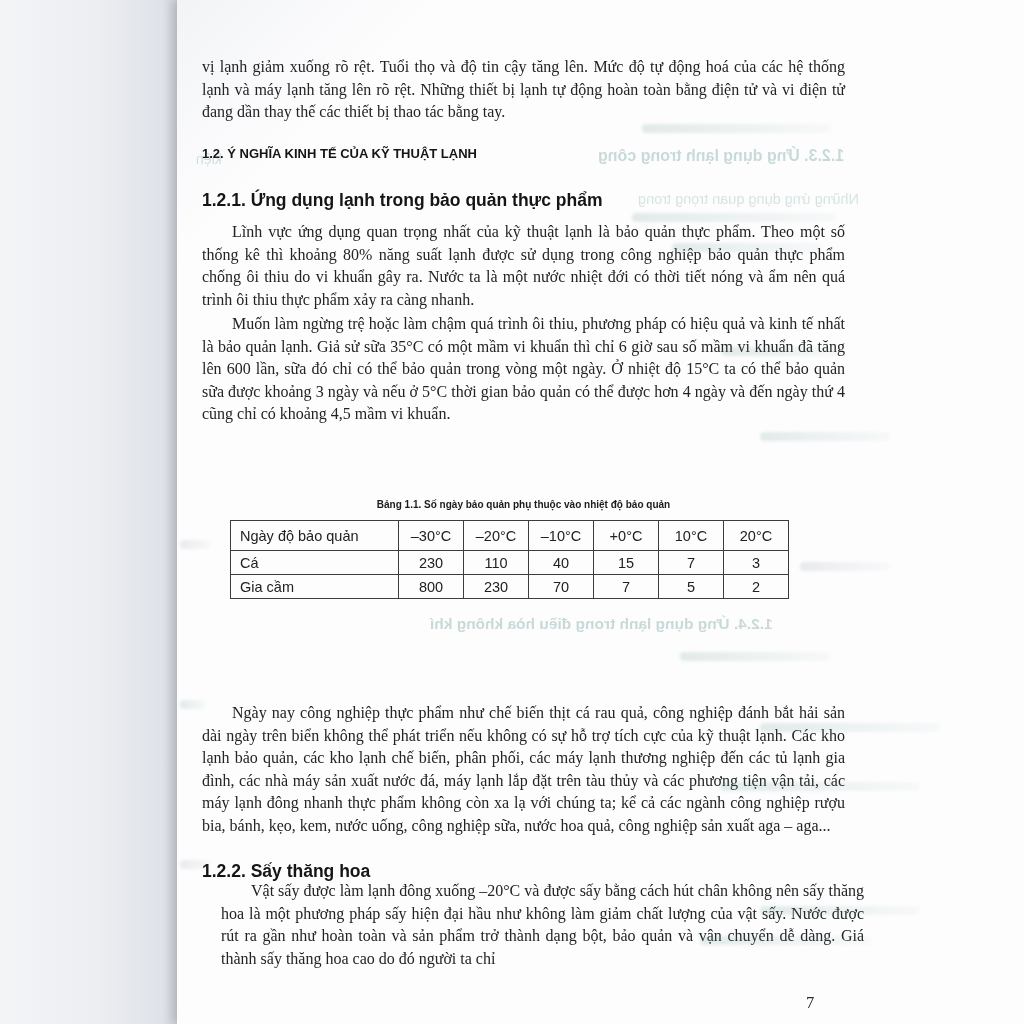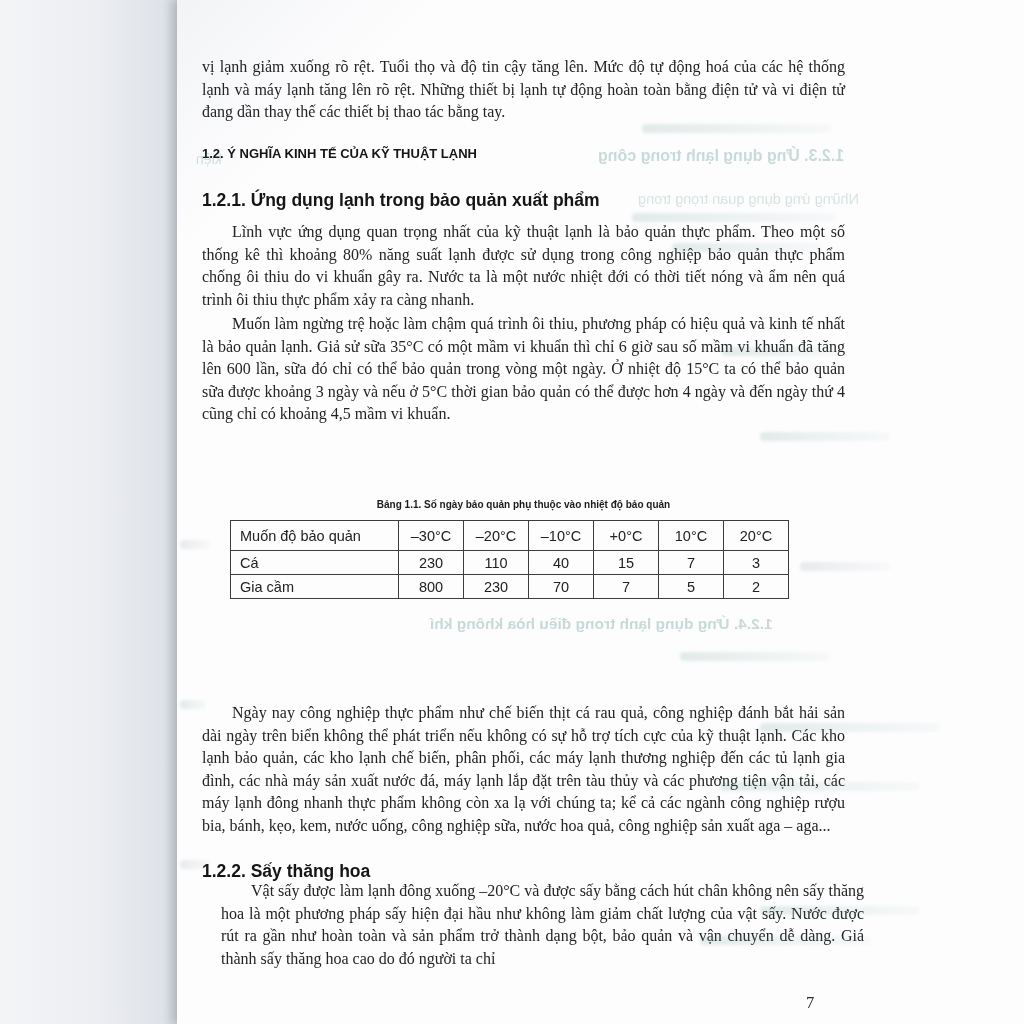--- a/index.html
+++ b/index.html
@@ -76,42 +76,42 @@
 <div class="scan">
   <div class="margin-strip"></div>
 
   <div class="page">
     <div class="content">
 
       <p class="body-par no-indent" style="top:56px;">vị lạnh giảm xuống rõ rệt. Tuổi thọ và độ tin cậy tăng lên. Mức độ tự động hoá của các hệ thống lạnh và máy lạnh tăng lên rõ rệt. Những thiết bị lạnh tự động hoàn toàn bằng điện tử và vi điện tử đang dần thay thế các thiết bị thao tác bằng tay.</p>
 
       <h2 class="hd hd-section" style="top:146px;">1.2. Ý NGHĨA KINH TẾ CỦA KỸ THUẬT LẠNH</h2>
 
-      <h3 class="hd hd-sub" style="top:190px;">1.2.1. Ứng dụng lạnh trong bảo quản xuất phẩm</h3>
+      <h3 class="hd hd-sub" style="top:190px;">1.2.1. Ứng dụng lạnh trong bảo quản thực phẩm</h3>
 
       <p class="body-par" style="top:221px;">Lĩnh vực ứng dụng quan trọng nhất của kỹ thuật lạnh là bảo quản thực phẩm. Theo một số thống kê thì khoảng 80% năng suất lạnh được sử dụng trong công nghiệp bảo quản thực phẩm chống ôi thiu do vi khuẩn gây ra. Nước ta là một nước nhiệt đới có thời tiết nóng và ẩm nên quá trình ôi thiu thực phẩm xảy ra càng nhanh.</p>
 
       <p class="body-par" style="top:313px;">Muốn làm ngừng trệ hoặc làm chậm quá trình ôi thiu, phương pháp có hiệu quả và kinh tế nhất là bảo quản lạnh. Giả sử sữa 35°C có một mầm vi khuẩn thì chỉ 6 giờ sau số mầm vi khuẩn đã tăng lên 600 lần, sữa đó chỉ có thể bảo quản trong vòng một ngày. Ở nhiệt độ 15°C ta có thể bảo quản sữa được khoảng 3 ngày và nếu ở 5°C thời gian bảo quản có thể được hơn 4 ngày và đến ngày thứ 4 cũng chỉ có khoảng 4,5 mầm vi khuẩn.</p>
 
 
       <div class="tbl-caption" style="top:499px;">Bảng 1.1. Số ngày bảo quản phụ thuộc vào nhiệt độ bảo quản</div>
 
       <table class="ptable">
         <colgroup>
           <col class="c-lab">
             <col class="c-num">
             <col class="c-num">
             <col class="c-num">
           <col class="c-num">
             <col class="c-num">
             <col class="c-num">
         </colgroup>
         <thead>
           <tr>
-            <th class="lab">Muốn độ bảo quản</th>
+            <th class="lab">Ngày độ bảo quản</th>
             <th>–30°C</th>
             <th>–20°C</th>
             <th>–10°C</th>
             <th>+0°C</th>
             <th>10°C</th>
             <th>20°C</th>
           </tr>
         </thead>
         <tbody>
           <tr>

